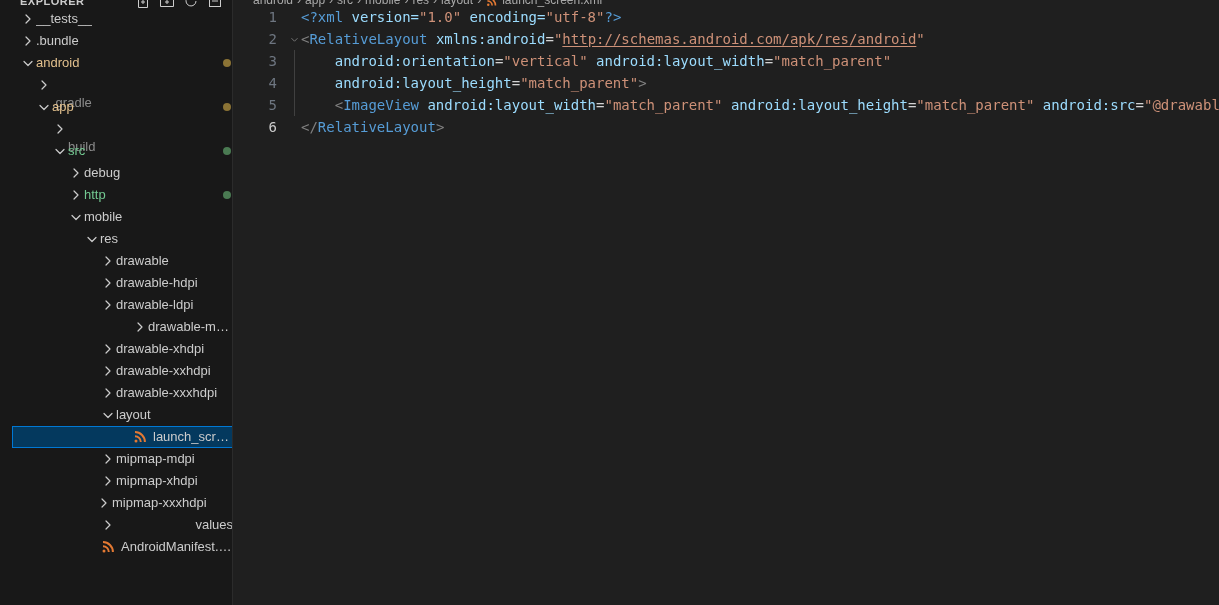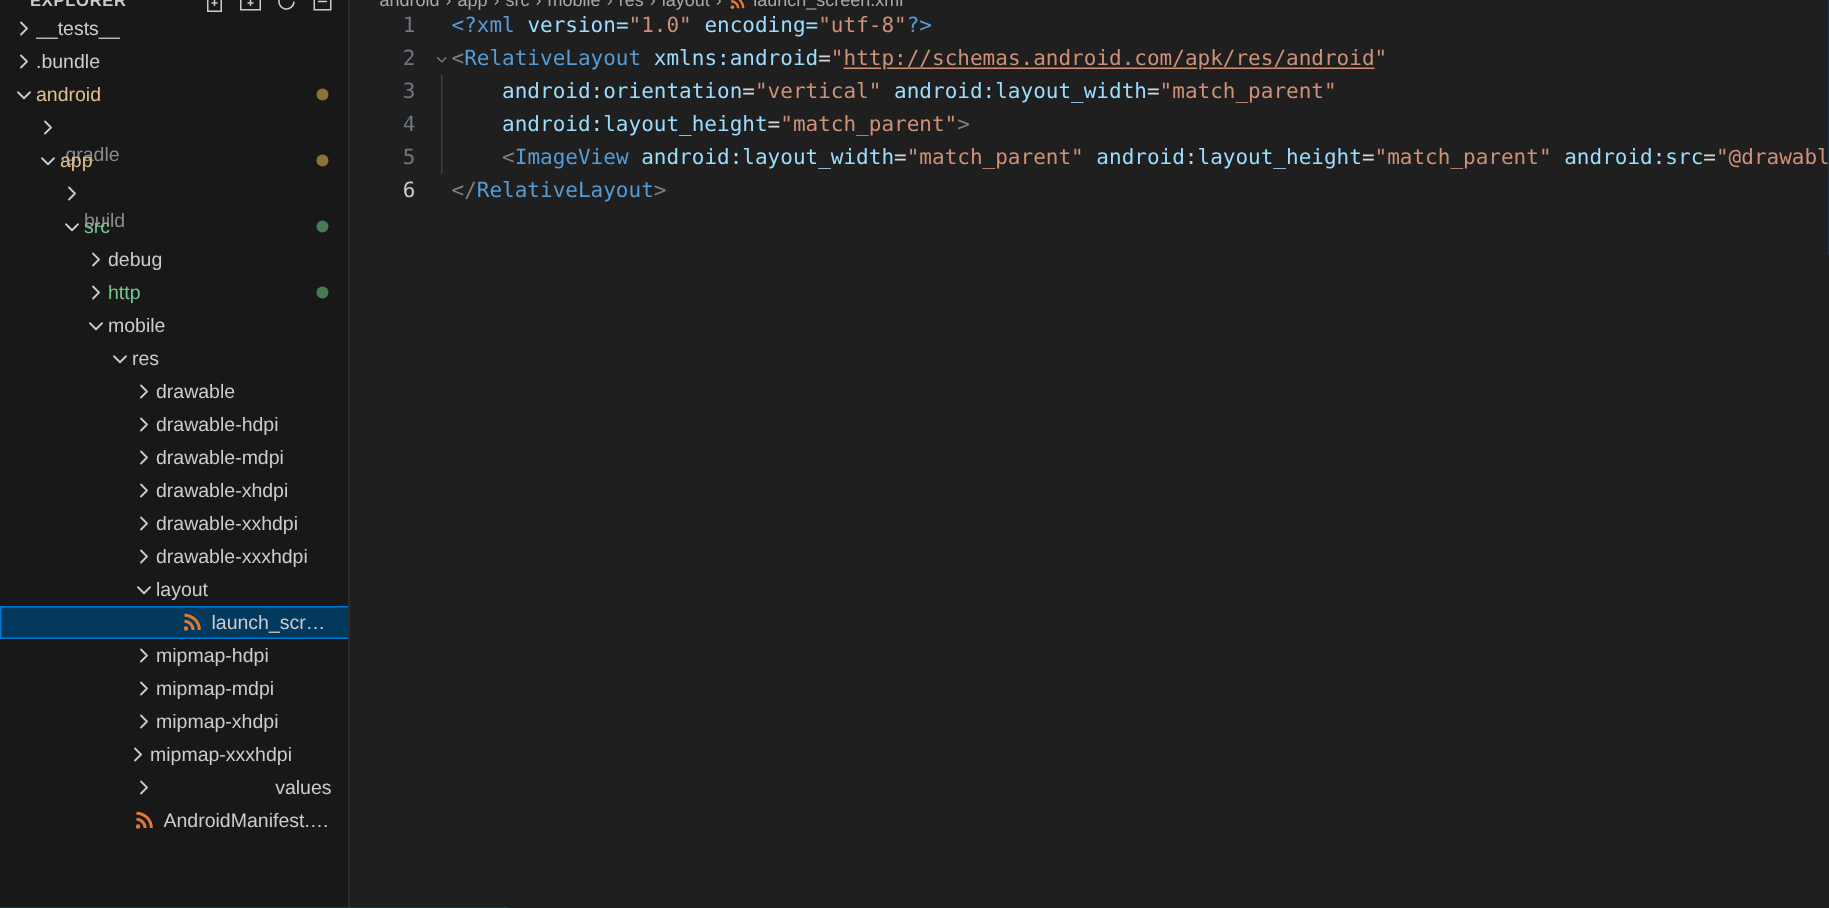--- a/index.html
+++ b/index.html
@@ -12,21 +12,21 @@
     height: 605px;
     overflow: hidden;
     font-family: "Liberation Sans", sans-serif;
     -webkit-font-smoothing: antialiased;
   }
   .app {
     position: relative;
     width: 1219px;
     height: 605px;
     display: flex;
-    background: #0ea5e9;
+    background: #000000;
   }
 
   
   .sidebar {
     position: relative;
     width: 233px;
     height: 605px;
     background: #181818;
     border-right: 1px solid #2b2b2b;
     box-sizing: border-box;
@@ -59,21 +59,21 @@
   }
   .sb-act {
     width: 20px; height: 20px;
     display: flex; align-items: center; justify-content: center;
     color: #cccccc;
   }
   .sb-act svg { display:block; }
 
   .tree {
     position: absolute;
-    left: 0; top: 8px;
+    left: 12px; top: 8px;
     width: 233px;
   }
   .row {
     position: relative;
     height: 22px;
     display: flex;
     align-items: center;
     box-sizing: border-box;
     padding-right: 12px;
     white-space: nowrap;
@@ -364,20 +364,28 @@
             </svg>
           </span>
           <span class="label">drawable-hdpi</span>
         </div>
         <div class="row" style="padding-left: 88px;">
           <span class="twisty">
             <svg width="16" height="16" viewBox="0 0 16 16" fill="none" stroke="#cccccc" stroke-width="1.2" stroke-linecap="round" stroke-linejoin="round">
               <path d="M6 4l4 4-4 4"></path>
             </svg>
           </span>
+          <span class="label">drawable-ldpi</span>
+        </div>
+        <div class="row" style="padding-left: 88px; margin-left: 32px;">
+          <span class="twisty">
+            <svg width="16" height="16" viewBox="0 0 16 16" fill="none" stroke="#cccccc" stroke-width="1.2" stroke-linecap="round" stroke-linejoin="round">
+              <path d="M6 4l4 4-4 4"></path>
+            </svg>
+          </span>
           <span class="label">drawable-mdpi</span>
         </div>
         <div class="row" style="padding-left: 88px;">
           <span class="twisty">
             <svg width="16" height="16" viewBox="0 0 16 16" fill="none" stroke="#cccccc" stroke-width="1.2" stroke-linecap="round" stroke-linejoin="round">
               <path d="M6 4l4 4-4 4"></path>
             </svg>
           </span>
           <span class="label">drawable-xhdpi</span>
         </div>
@@ -410,28 +418,20 @@
           <span class="ficon">
             <svg width="16" height="16" viewBox="0 0 16 16">
               <g fill="#e37933">
                 <circle cx="4" cy="12" r="1.5"></circle>
                 <path d="M3 8.2a4.8 4.8 0 0 1 4.8 4.8h2A6.8 6.8 0 0 0 3 6.2z"></path>
                 <path d="M3 4.1A8.9 8.9 0 0 1 11.9 13h2A10.9 10.9 0 0 0 3 2.1z"></path>
               </g>
             </svg>
           </span>
           <span class="label">launch_screen.xml</span>
-        </div>
-        <div class="row" style="padding-left: 88px;">
-          <span class="twisty">
-            <svg width="16" height="16" viewBox="0 0 16 16" fill="none" stroke="#cccccc" stroke-width="1.2" stroke-linecap="round" stroke-linejoin="round">
-              <path d="M6 4l4 4-4 4"></path>
-            </svg>
-          </span>
-          <span class="label">mipmap-hdpi</span>
         </div>
         <div class="row" style="padding-left: 88px;">
           <span class="twisty">
             <svg width="16" height="16" viewBox="0 0 16 16" fill="none" stroke="#cccccc" stroke-width="1.2" stroke-linecap="round" stroke-linejoin="round">
               <path d="M6 4l4 4-4 4"></path>
             </svg>
           </span>
           <span class="label">mipmap-mdpi</span>
         </div>
         <div class="row" style="padding-left: 88px;">

